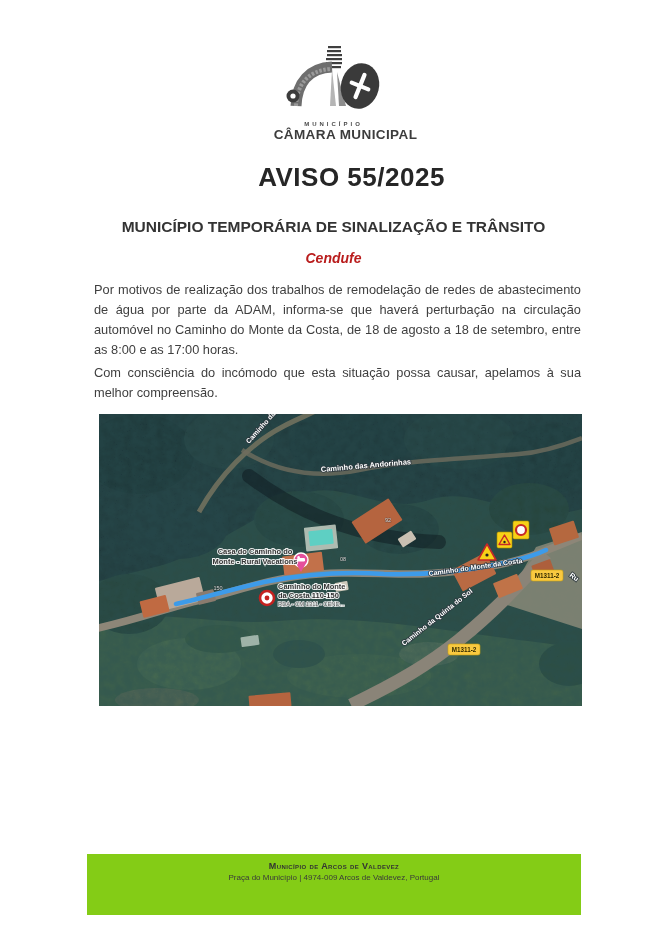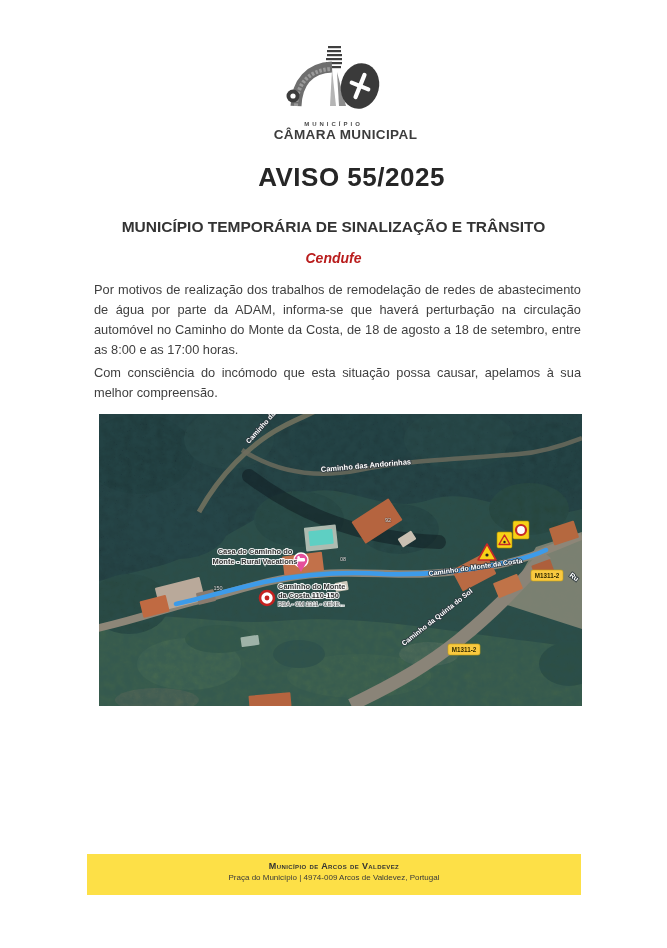--- a/index.html
+++ b/index.html
@@ -17,21 +17,21 @@
   .doc-place{top:250px;font-size:14px;font-weight:bold;font-style:italic;color:#b91c1c;}
   
   .para{left:94px;width:487px;font-size:12.8px;line-height:20px;text-align:justify;color:#3f3f3f;}
   .p1{top:280px;}
   .pdot{top:340px;text-align:left;}
   .p2{top:363px;}
   
   .map-frame{top:414px;left:99px;width:483px;height:292px;}
   .map-frame svg{display:block;}
   
-  .footer{top:854px;left:87px;width:494px;height:41px;background:#fde047;
+  .footer{top:854px;left:87px;width:494px;height:61px;background:#84cc16;
           text-align:center;padding-top:6px;box-sizing:border-box;}
   .footer .f1{font-size:9px;font-weight:bold;font-variant:small-caps;letter-spacing:.4px;color:#333;line-height:12px;}
   .footer .fl{font-size:8px;color:#3a3a3a;line-height:11.5px;}
   text{font-family:"Liberation Sans", sans-serif;}
   .road-label{fill:#ffffff;font-size:7px;font-weight:bold;paint-order:stroke;stroke:rgba(45,55,62,.85);stroke-width:1.8px;}
   .poi-label{fill:#343434;font-size:7.5px;font-weight:bold;paint-order:stroke;stroke:rgba(255,255,255,.9);stroke-width:2px;}
   .poi-sub{fill:#5a5a5a;font-size:5.8px;font-weight:normal;paint-order:stroke;stroke:rgba(255,255,255,.85);stroke-width:1.6px;}
   .house-no{fill:#d6d6d6;font-size:5.5px;paint-order:stroke;stroke:rgba(40,40,40,.4);stroke-width:1px;}
   .shield-label{fill:#332b00;font-size:6.3px;font-weight:bold;}
 </style>

